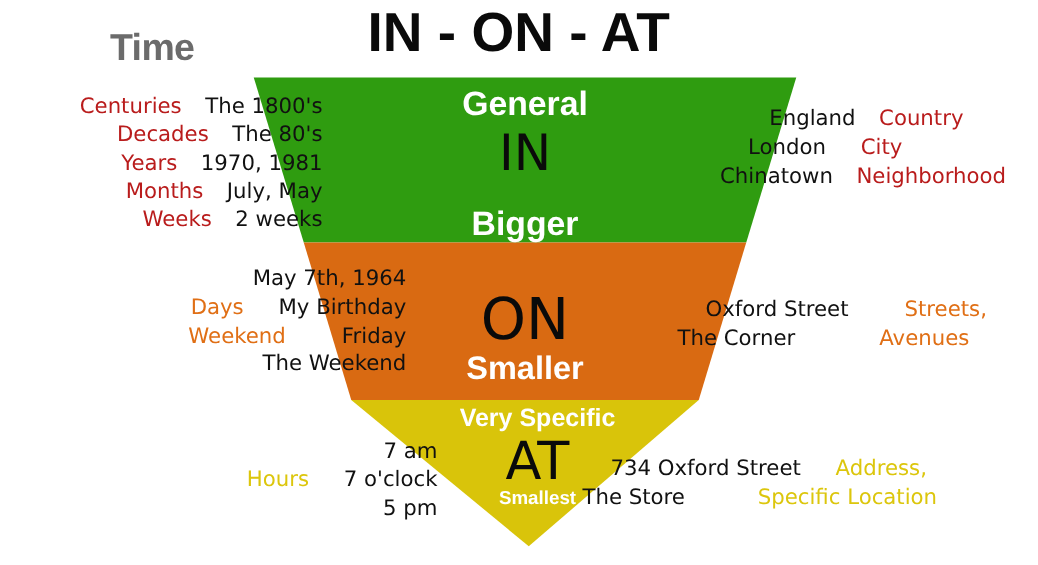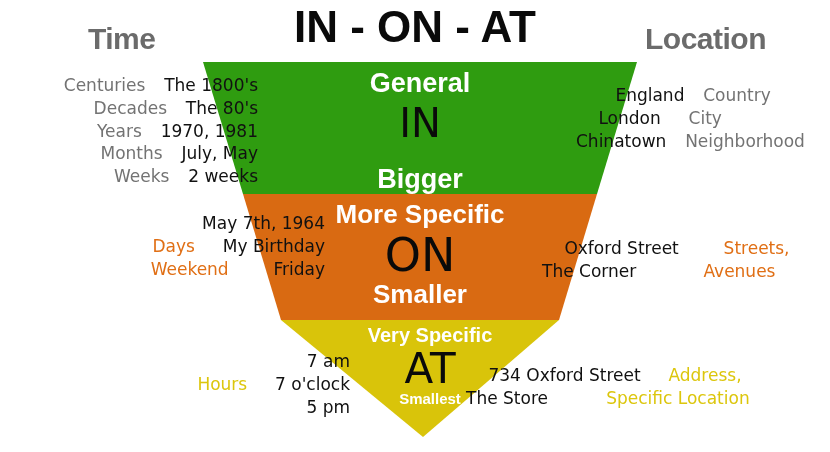--- a/index.html
+++ b/index.html
@@ -98,21 +98,21 @@
     display: block;
     line-height: 1.34;
     font-size: 17px;
   }
   .left-col  .row { text-align: right; }
   .right-col .row { text-align: left; }
 
   .lbl { font-weight: normal; }
   .ex  { color: #111111; font-weight: normal; }
 
-  .lbl-green  { color: #737373; }
+  .lbl-green  { color: #b91c1c; }
   .lbl-orange { color: #e06f15; }
   .lbl-yellow { color: #dcc60c; }
 
   
   #time-green  { left: 8px;  top: 74px;  width: 250px; }
   #time-orange { left: 60px; top: 212px; width: 265px; }
   #time-yellow { left: 150px; top: 350px; width: 200px; }
 
   
   #loc-green  { left: 576px; top: 84px;  width: 226px; }
@@ -125,38 +125,36 @@
   .gap-l { display: inline-block; width: 34px; }
 </style>
 </head>
 <body>
 
 <div id="page">
 
   <div id="main-title">IN - ON - AT</div>
 
   <div class="col-header" id="header-time">Time</div>
-  <div class="col-header" id="header-location">Location</div>
 
   <div id="triangle-wrap">
     <svg width="830" height="452" viewBox="0 0 830 452" xmlns="http://www.w3.org/2000/svg">
 
       <polygon points="203,62 637,62 597,194 243,194" fill="#2f9c10"></polygon>
 
       <polygon points="243,194 597,194 559,320 281,320" fill="#d96a12"></polygon>
 
       <polygon points="281,320 559,320 423,437" fill="#d9c40a"></polygon>
     </svg>
   </div>
 
   <div class="band-text band-caption" id="green-general">General</div>
   <div class="band-text band-prep" id="green-in">IN</div>
   <div class="band-text band-caption" id="green-bigger">Bigger</div>
 
-  <div class="band-text band-caption" id="orange-more">More Specific</div>
   <div class="band-text band-prep" id="orange-on">ON</div>
   <div class="band-text band-caption" id="orange-smaller">Smaller</div>
 
   <div class="band-text band-prep" id="yellow-at">AT</div>
   <div class="band-text band-caption" id="yellow-very">Very Specific</div>
   <div class="band-text band-caption" id="yellow-smallest">Smallest</div>
 
   <div class="side-col left-col" id="time-green">
     <span class="row">
       <span class="lbl lbl-green">Centuries</span>
@@ -192,20 +190,23 @@
     <span class="row">
       <span class="lbl lbl-orange">Days</span>
       <span class="gap-m"></span>
       <span class="ex">My Birthday</span>
     </span>
     <span class="row">
       <span class="lbl lbl-orange">Weekend</span>
       <span class="gap-l"></span>
       <span class="ex">Friday</span>
     </span>
+    <span class="row">
+      <span class="ex">The Weekend</span>
+    </span>
   </div>
 
   <div class="side-col left-col" id="time-yellow">
     <span class="row">
       <span class="ex">7 am</span>
     </span>
     <span class="row">
       <span class="lbl lbl-yellow">Hours</span>
       <span class="gap-m"></span>
       <span class="ex">7 o'clock</span>

